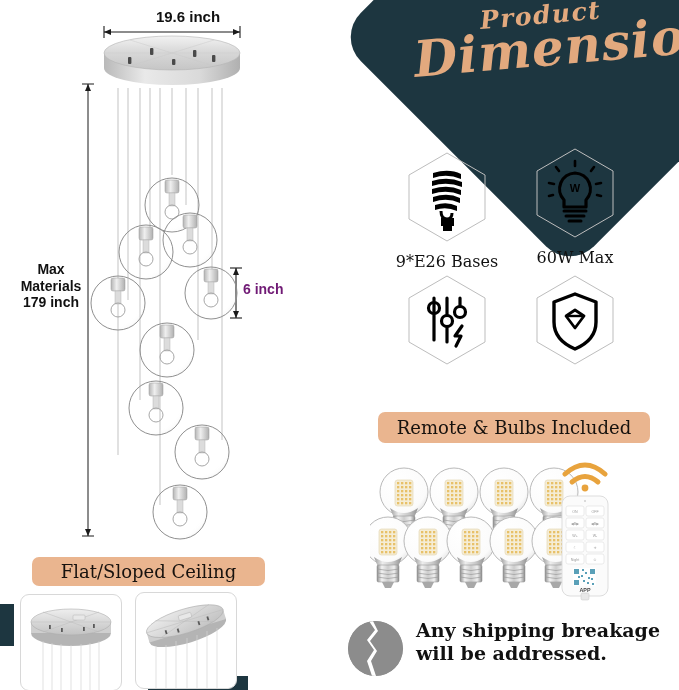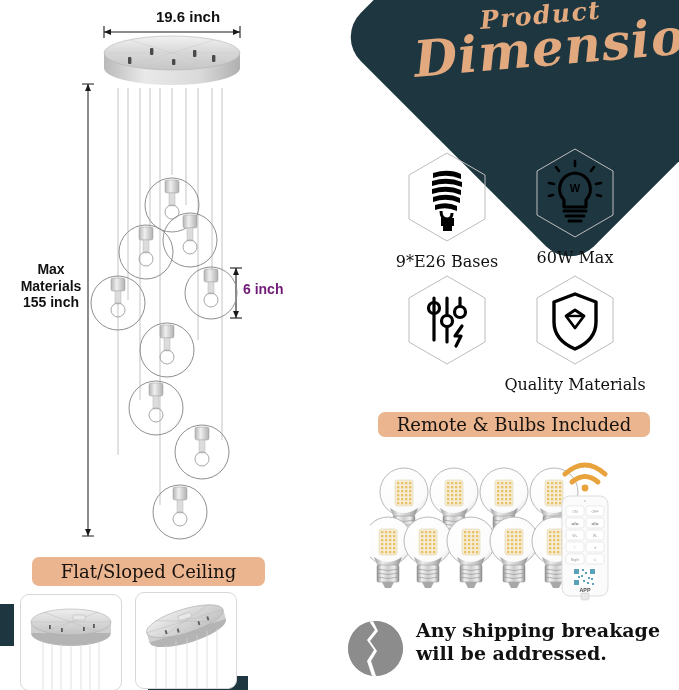--- a/index.html
+++ b/index.html
@@ -61,21 +61,21 @@
     margin-top:5px;font-family:"DejaVu Serif",serif;font-size:16px;color:#111;
     white-space:nowrap;
   }
 
   
   .banner{
     position:absolute;border-radius:7px;background:#eab58f;
     display:flex;align-items:center;justify-content:center;
     font-family:"DejaVu Serif",serif;color:#17120e;
   }
-  #remote-banner{left:378px;top:412px;width:272px;height:25px;font-size:18px;}
+  #remote-banner{left:378px;top:412px;width:272px;height:31px;font-size:18px;}
   #ceiling-banner{left:32px;top:557px;width:233px;height:29px;font-size:18px;}
 
   
   .bulbs-area{position:absolute;left:370px;top:462px;width:310px;height:145px;}
   .remote-area{position:absolute;left:545px;top:458px;width:80px;height:145px;}
 
   
   .ceil-photos{position:absolute;left:20px;top:592px;width:330px;height:98px;}
   .ceil-card{
     position:absolute;width:100px;height:95px;background:#fff;
@@ -106,21 +106,21 @@
     <div class="hdr-dimension">Dimension</div>
   </div>
 
   <div class="chandelier-wrap">
 
     <div class="dim-top-label">19.6 inch</div>
 
     <div class="dim-left-label">
       <div>Max</div>
       <div>Materials</div>
-      <div>155 inch</div>
+      <div>179 inch</div>
     </div>
 
     <div class="dim-right-label">6 inch</div>
 
     <svg width="340" height="560" viewBox="0 0 340 560" style="position:absolute;left:0;top:0;">
       <defs>
         <linearGradient id="plateTop" x1="0" y1="0" x2="0" y2="1">
           <stop offset="0" stop-color="#f2f2f2"></stop>
           <stop offset="0.45" stop-color="#d9d9d9"></stop>
           <stop offset="1" stop-color="#c6c6c6"></stop>
@@ -332,21 +332,20 @@
 
     <div class="feat" style="left:128px;top:127px;">
       <div class="hexbox">
         <svg width="100" height="100" viewBox="0 0 100 100">
           <polygon points="50,6 88,28 88,72 50,94 12,72 12,28" fill="none" stroke="#bdbdbd" stroke-width="1"></polygon>
           <path d="M50 24 L71 32 L71 52 Q71 70 50 79 Q29 70 29 52 L29 32 Z" fill="none" stroke="#000" stroke-width="3.4" stroke-linejoin="round"></path>
           <path d="M41 46 L50 40 L59 46 L50 58 Z" fill="none" stroke="#000" stroke-width="2.8" stroke-linejoin="round"></path>
           <line x1="41" y1="46" x2="59" y2="46" stroke="#000" stroke-width="2.4"></line>
         </svg>
       </div>
-      <div class="label">Quality Materials</div>
     </div>
   </div>
 
   <div class="banner" id="remote-banner">Remote &amp; Bulbs Included</div>
 
   <div class="bulbs-area">
     <svg width="310" height="145" viewBox="0 0 310 145">
       <defs>
         <radialGradient id="glassB" cx="0.35" cy="0.3" r="0.8">
           <stop offset="0" stop-color="#ffffff"></stop>

